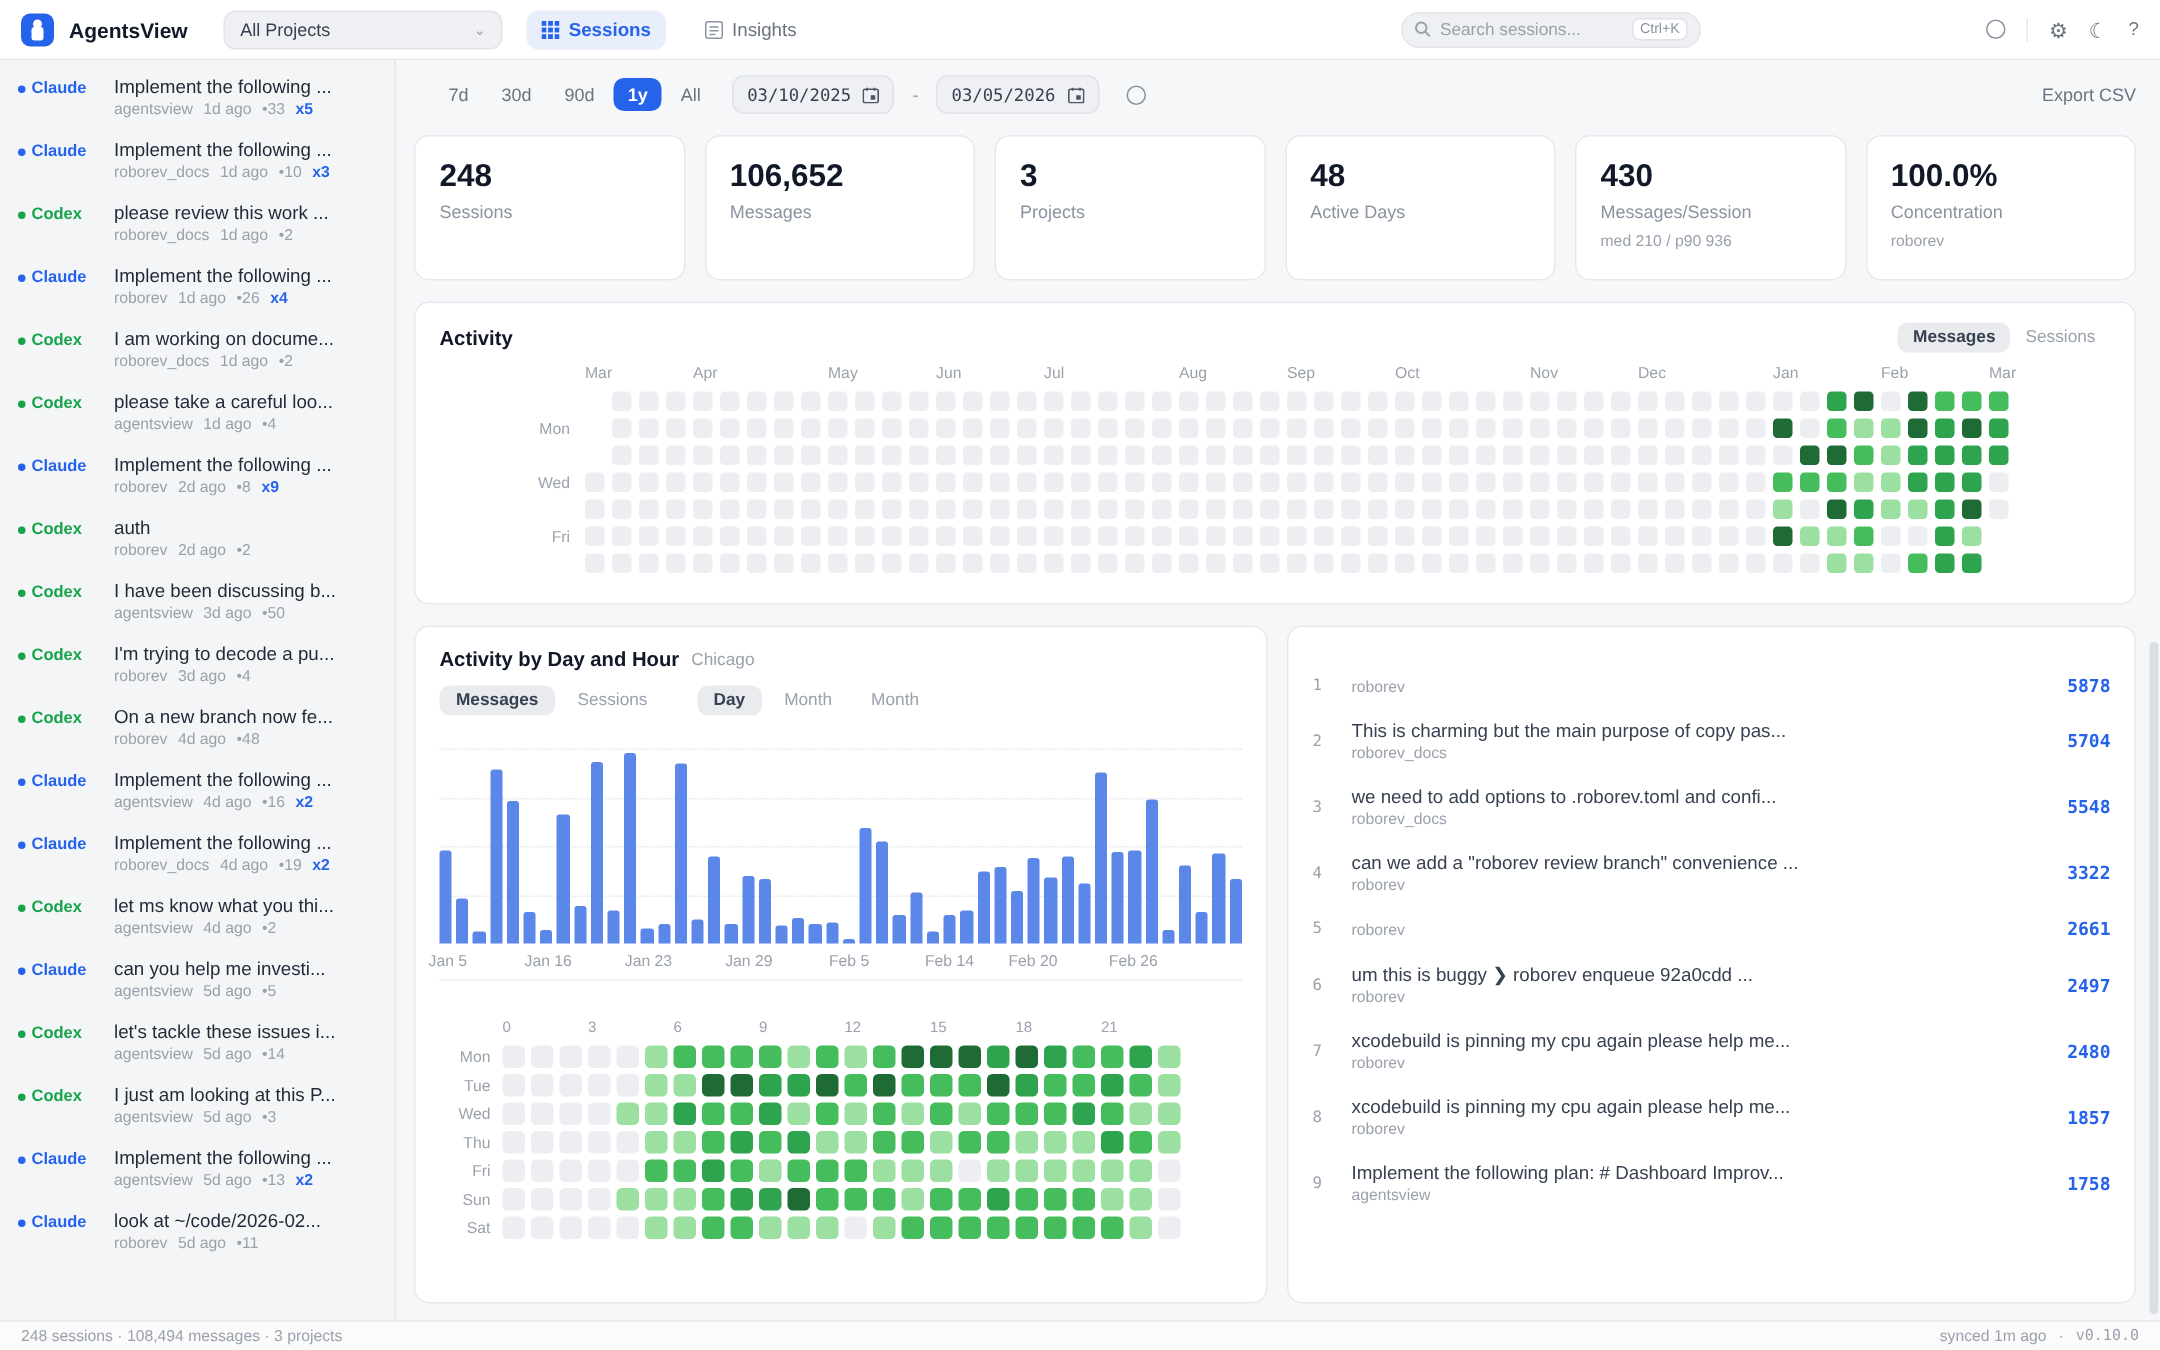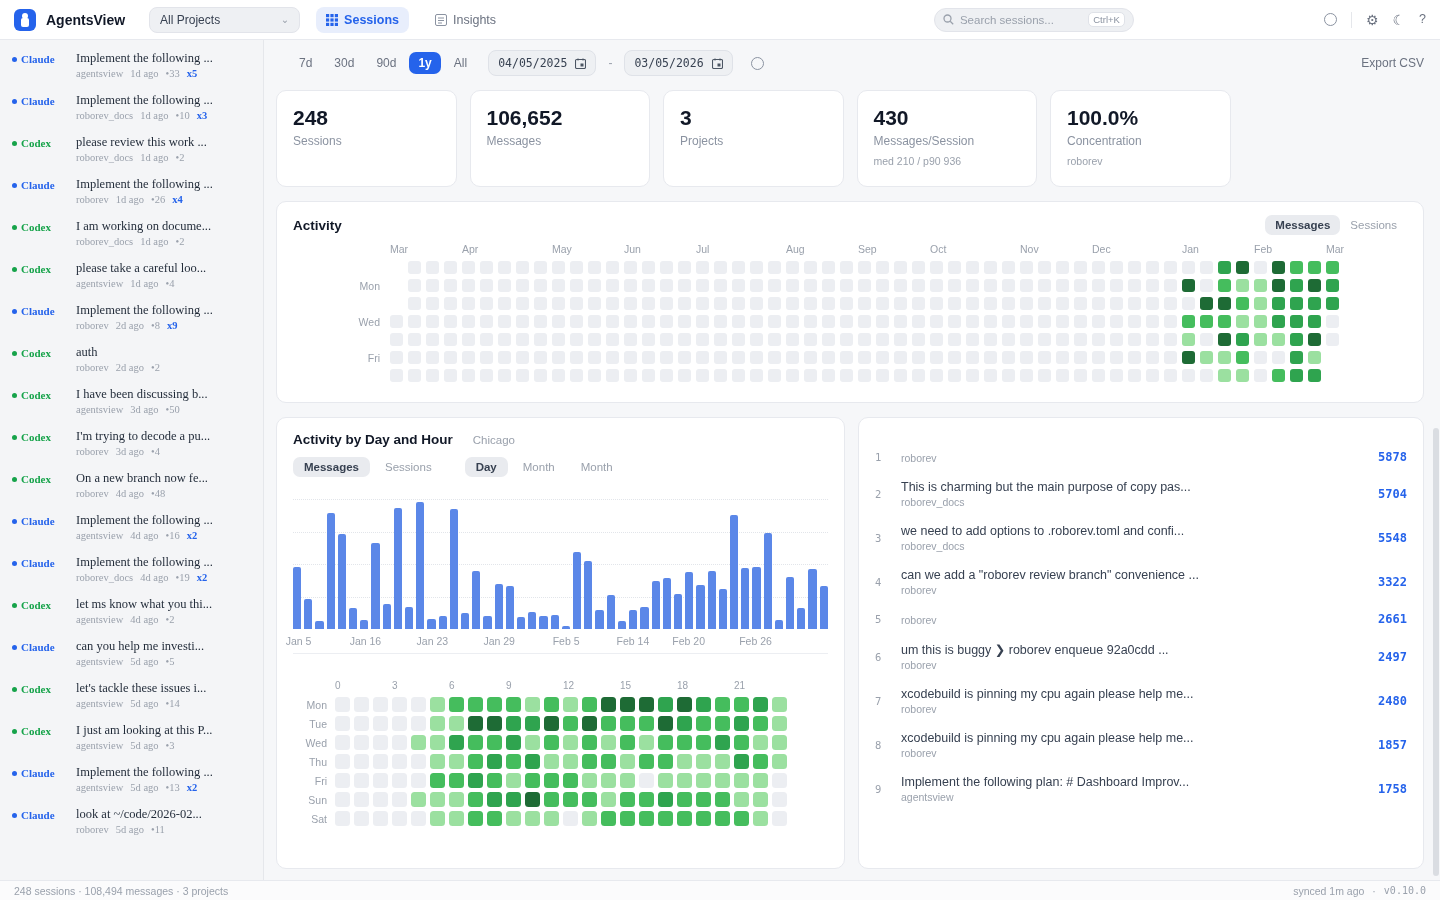--- a/index.html
+++ b/index.html
@@ -6,40 +6,40 @@
   html,body { width:1440px; height:900px; overflow:hidden; }
   body { font-family:"Liberation Sans", sans-serif; background:#f6f7f9; color:#1f2937; }
   .mono { font-family:"DejaVu Sans Mono", monospace; }
 
   
   .topbar { height:40px; background:#fff; border-bottom:1px solid #e7e9ee; display:flex; align-items:center; padding:0 14px; gap:10px; }
   .logo { width:22px; height:22px; border-radius:6px; background:#2563eb; position:relative; flex:0 0 auto; }
   .logo::before { content:""; position:absolute; left:8px; top:4px; width:6px; height:6px; border-radius:50%; background:#fff; }
   .logo::after { content:""; position:absolute; left:7px; top:9px; width:8px; height:9px; border-radius:2px; background:#fff; }
   .brand { font-size:14px; font-weight:bold; color:#111827; margin-right:14px; }
-  .proj-select { width:151px; height:26px; background:#eef0f3; border:1px solid #e2e4ea; border-radius:8px; display:flex; align-items:center; padding:0 10px; font-size:12px; color:#374151; gap:6px; }
+  .proj-select { width:186px; height:26px; background:#eef0f3; border:1px solid #e2e4ea; border-radius:8px; display:flex; align-items:center; padding:0 10px; font-size:12px; color:#374151; gap:6px; }
   .proj-select .chev { margin-left:auto; color:#9aa1ac; font-size:10px; }
   .tab { height:26px; display:flex; align-items:center; gap:6px; padding:0 10px; border-radius:8px; font-size:12.5px; color:#6b7280; margin-left:6px; }
   .tab.active { background:#e8eefc; color:#2563eb; font-weight:bold; }
   .tab svg { display:block; }
   .search { margin-left:auto; width:200px; height:24px; background:#eef0f3; border:1px solid #e2e4ea; border-radius:12px; display:flex; align-items:center; padding:0 8px; gap:6px; }
   .search .ph { font-size:11.5px; color:#9aa1ac; white-space:nowrap; }
   .kbd { margin-left:auto; font-size:9.5px; color:#8b93a1; background:#fff; border:1px solid #dfe2e8; border-radius:5px; padding:1px 4px; white-space:nowrap; }
   .top-icons { display:flex; align-items:center; gap:14px; margin-left:180px; color:#6b7280; }
   .top-icons .sep { width:1px; height:16px; background:#e5e7eb; }
   .ring { width:13px; height:13px; border:1.5px solid #8b93a1; border-radius:50%; }
   .glyph { font-size:14px; color:#6b7280; line-height:1; }
 
   
   .app { display:flex; height:840px; }
   .sidebar { width:264px; background:#f4f5f7; border-right:1px solid #e5e7eb; overflow:hidden; flex:0 0 auto; }
   .sb-head { height:34px; display:flex; align-items:center; padding:0 14px; border-bottom:1px solid #e9ebee; }
   .sb-title { font-size:10.5px; font-weight:bold; letter-spacing:0.6px; color:#6b7280; }
   .sb-head svg { margin-left:auto; }
-  .sb-list { padding:6px 0;font-family:Liberation Serif, serif; }
+  .sb-list { padding:6px 0; }
   .sb-item { display:grid; grid-template-columns:58px 1fr; gap:6px; padding:5px 8px 5px 12px; align-items:start; min-height:42px; }
   .agent { display:flex; align-items:center; gap:4px; font-size:11px; font-weight:bold; padding-top:2px; }
   .dot { width:5px; height:5px; border-radius:50%; flex:0 0 auto; }
   .sb-item .title { font-size:12.5px; color:#1f2937; white-space:nowrap; overflow:hidden; }
   .sb-item .meta { font-size:10.5px; color:#9aa1ac; margin-top:2px; display:flex; gap:7px; }
   .sb-item .mult { color:#2563eb; font-weight:bold; }
 
   .main { flex:1; position:relative; overflow:hidden; padding:0 16px 0 12px; }
 
   
@@ -452,21 +452,21 @@
   <div class="main">
     <div class="toolbar">
       <span id="range-btns" style="display:flex;gap:4px">
           <span class="range-btn">7d</span>
           <span class="range-btn">30d</span>
           <span class="range-btn">90d</span>
           <span class="range-btn active">1y</span>
           <span class="range-btn">All</span>
         </span>
       <span class="date-box">
-        <span class="mono">04/05/2025</span>
+        <span class="mono">03/10/2025</span>
         <svg width="11" height="11" viewBox="0 0 11 11">
             <rect x="0.5" y="1.5" width="10" height="9" rx="1.2" fill="none" stroke="#4b5563" stroke-width="1.1"></rect>
             <line x1="3" y1="0.5" x2="3" y2="2.5" stroke="#4b5563" stroke-width="1.1"></line>
             <line x1="8" y1="0.5" x2="8" y2="2.5" stroke="#4b5563" stroke-width="1.1"></line>
             <rect x="5.5" y="5.5" width="3" height="3" fill="#4b5563"></rect>
           </svg>
       </span>
       <span class="dash">-</span>
       <span class="date-box">
         <span class="mono">03/05/2026</span>
@@ -486,20 +486,24 @@
           <div class="val">248</div>
           <div class="lbl">Sessions</div>
         </div>
         <div class="card stat">
           <div class="val">106,652</div>
           <div class="lbl">Messages</div>
         </div>
         <div class="card stat">
           <div class="val">3</div>
           <div class="lbl">Projects</div>
+        </div>
+        <div class="card stat">
+          <div class="val">48</div>
+          <div class="lbl">Active Days</div>
         </div>
         <div class="card stat">
           <div class="val">430</div>
           <div class="lbl">Messages/Session</div>
           <div class="sub">med 210 / p90 936</div>
         </div>
         <div class="card stat">
           <div class="val">100.0%</div>
           <div class="lbl">Concentration</div>
           <div class="sub">roborev</div>
@@ -923,21 +927,21 @@
               <span class="hm-cell" style="background: rgb(47, 164, 79);"></span>
               <span class="hm-cell hide" style="background: rgb(236, 238, 242);"></span>
             </div>
           </div>
       </div>
     </div>
 
     <div class="bottom">
 
       <div class="card bcard">
-        <div class="card-head" style="gap:20px">
+        <div class="card-head" style="gap:8px">
           <span class="card-title">Activity by Day and Hour</span>
           <span style="font-size:11.5px;color:#9aa1ac">Chicago</span>
         </div>
         <div class="dh-togs" id="dh-togs">
             <span class="tbtn on">Messages</span>
             <span class="tbtn">Sessions</span>
             <span class="gap"></span>
             <span class="tbtn on">Day</span>
             <span class="tbtn">Month</span>
             <span class="tbtn">Month</span>

